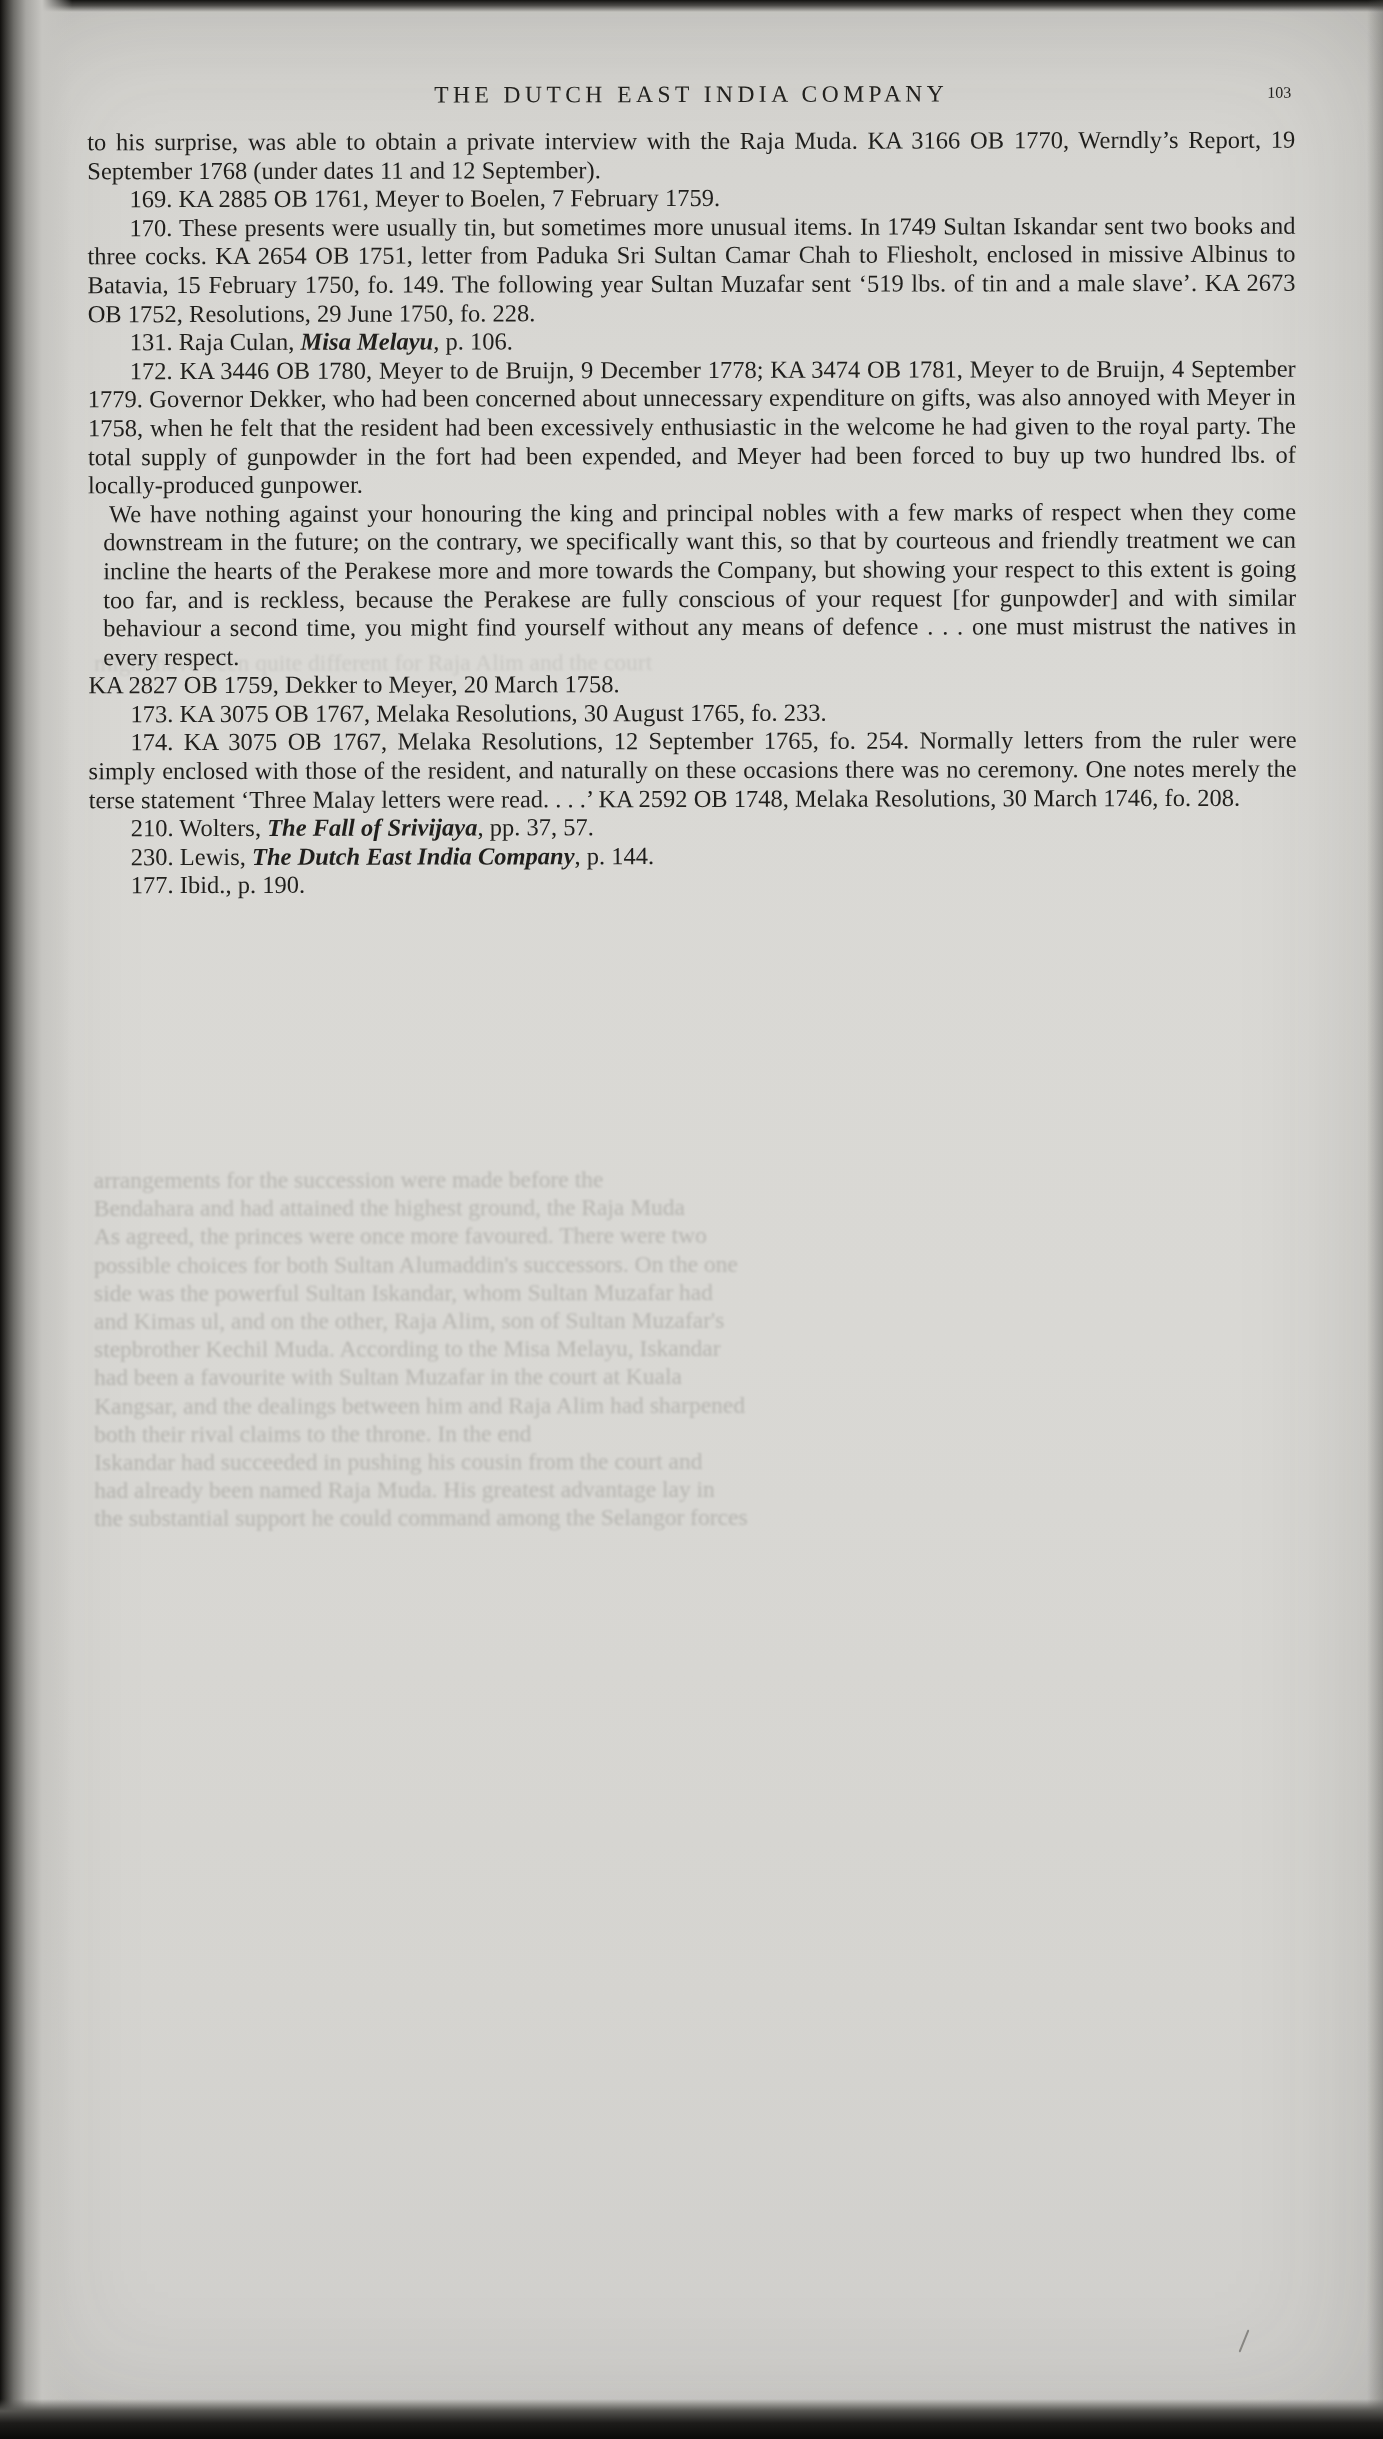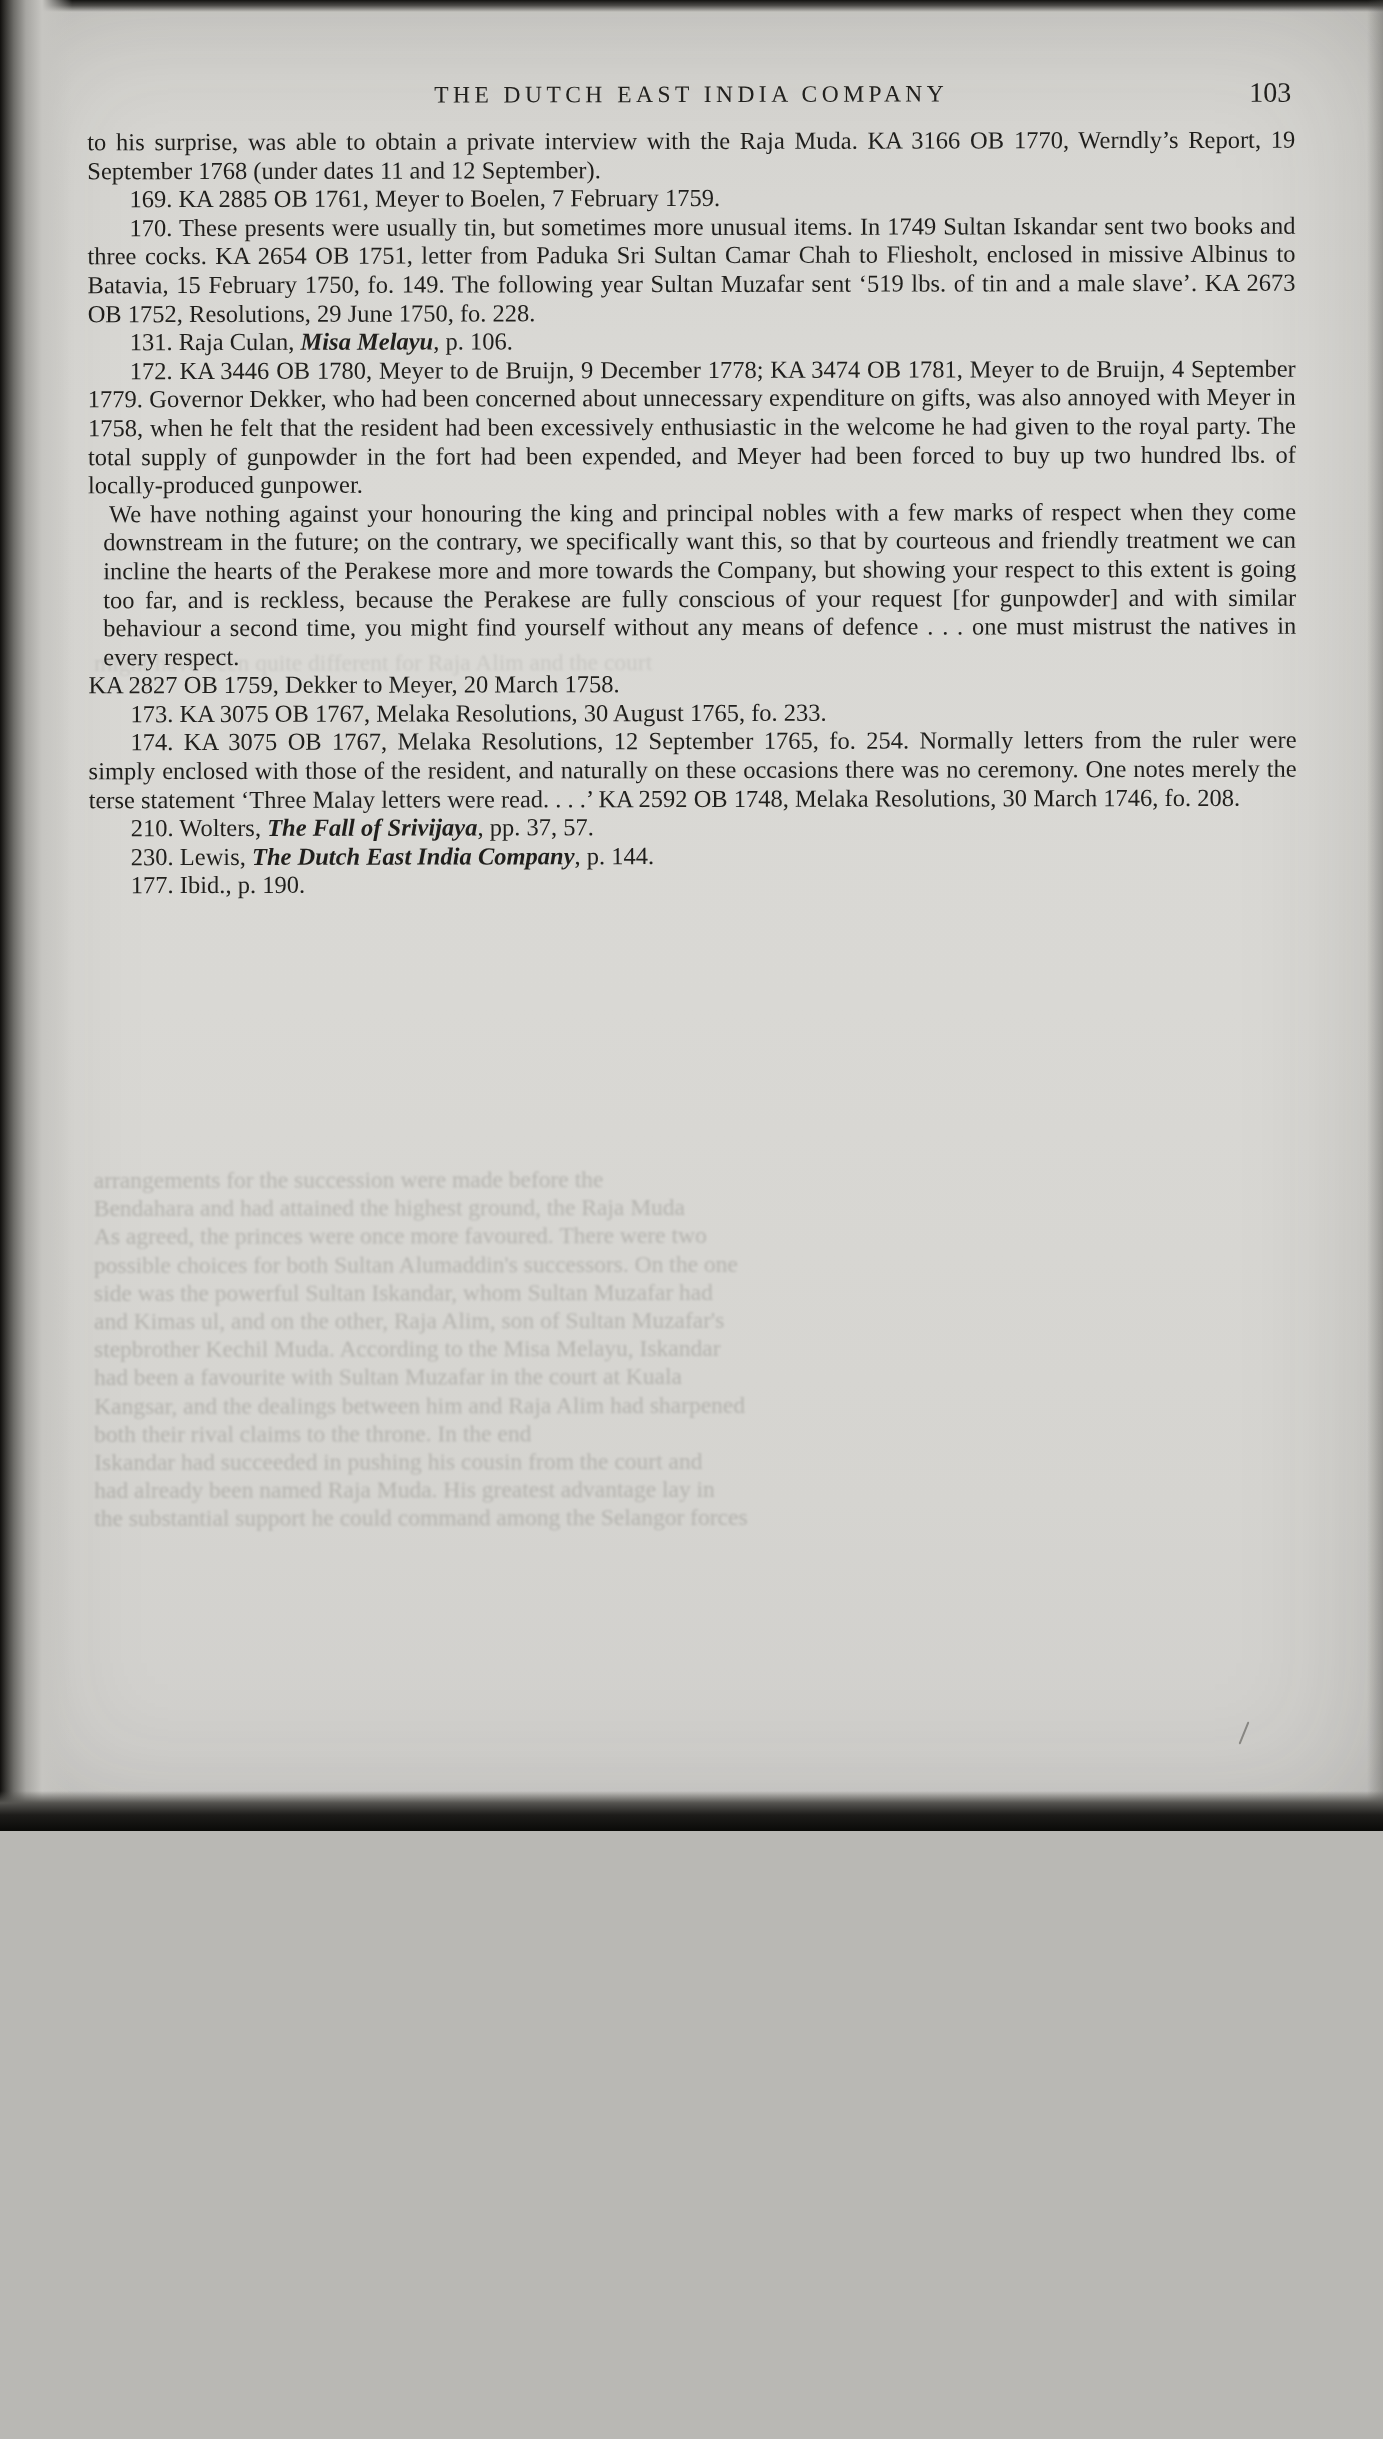--- a/index.html
+++ b/index.html
@@ -4,21 +4,21 @@
 <style>
   * { margin:0; padding:0; box-sizing:border-box; }
   html, body { width:1383px; height:2439px; }
   body {
     background:#b9b8b4;
     font-family:"Liberation Serif","DejaVu Serif",serif;
     overflow:hidden;
   }
   .scan {
     position:relative;
-    width:1383px; height:1831px;
+    width:1383px; height:2439px;
     background:linear-gradient(180deg,#d4d3cf 0%,#dad9d5 22%,#d9d8d4 55%,#d5d4d0 82%,#cfcecb 100%);
     overflow:hidden;
   }
   
   .edge-top {
     position:absolute; top:0; left:0; right:0; height:12px; z-index:6;
     background:linear-gradient(180deg,#141412 0%,#4a4946 45%,rgba(90,89,86,0) 100%);
   }
   .edge-left {
     position:absolute; top:0; left:0; bottom:0; width:72px; z-index:6;
@@ -41,21 +41,21 @@
     position:absolute; left:88px; top:80px; width:1208px; z-index:3;
     color:#201f1c;
     font-size:24.5px; line-height:28.6px;
     transform:rotate(-0.12deg);
   }
   .page-header { position:relative; height:34px; margin-bottom:13px; }
   .running-title {
     text-align:center; letter-spacing:0.19em; font-size:23.5px;
     color:#23221f;
   }
-  .page-number { position:absolute; right:4px; top:0; font-size:28px; }
+  .page-number { position:absolute; right:4px; top:0; font-size:16px; }
   .paragraphs p { text-align:justify; }
   .paragraphs p.flush { text-indent:0; }
   .paragraphs p.note  { text-indent:42px; }
   .paragraphs p.quote { margin-left:15px; text-indent:6px; }
   .paragraphs em { font-style:italic;font-weight:bold; }
   
   .ghost {
     position:absolute; left:94px; width:1198px; z-index:1;
     color:#6d6c66; font-size:23.5px; line-height:28.2px;
     filter:blur(1.2px);

